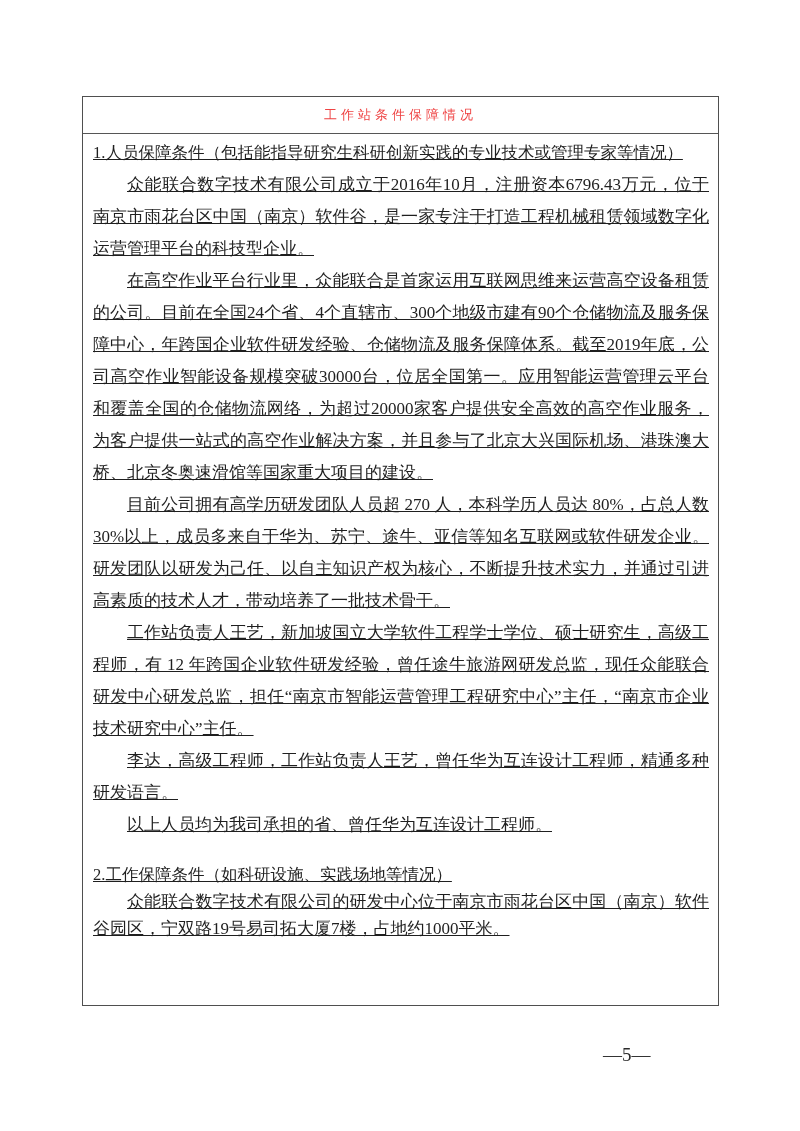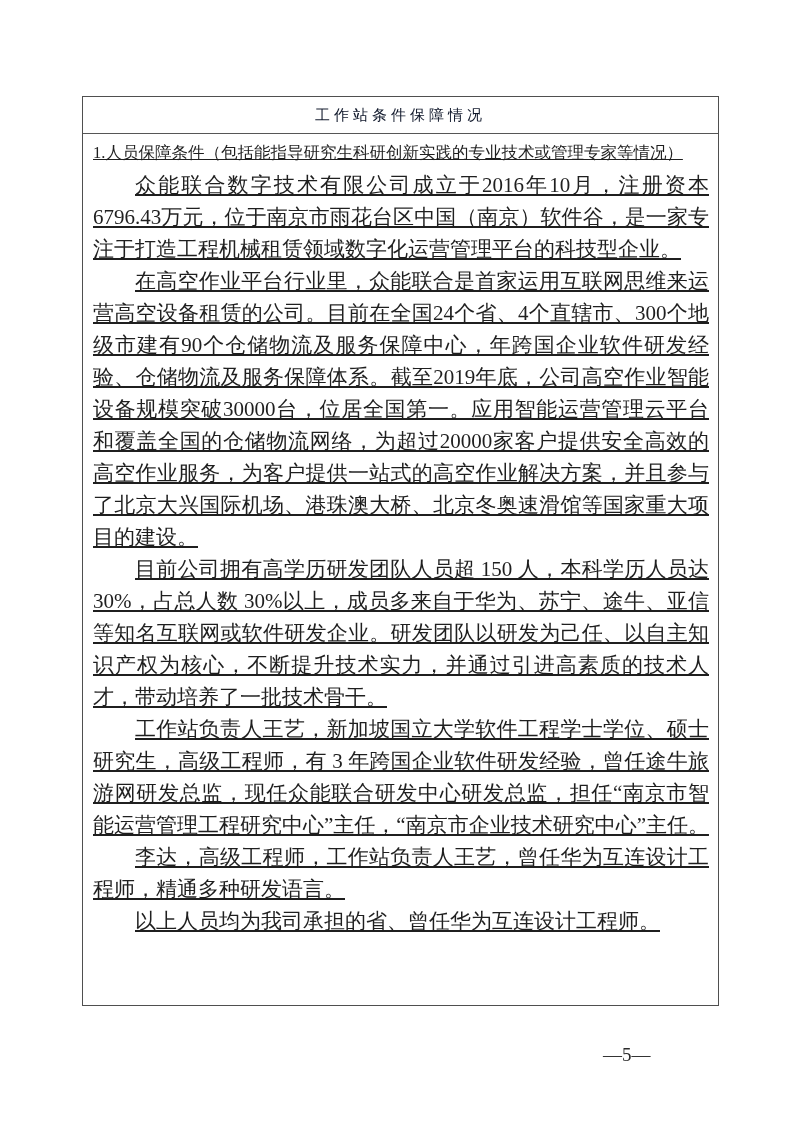--- a/index.html
+++ b/index.html
@@ -28,39 +28,39 @@
   }
   .title-row {
     height: 37px;
     border-bottom: 1px solid #565656;
     display: flex;
     align-items: center;
     justify-content: center;
     box-sizing: border-box;
   }
   .table-title {
-    font-size: 15px;
+    font-size: 13px;
     letter-spacing: 4px;
-    color: #0f172a;
+    color: #ef4444;
   }
   .body-cell {
     padding: 3px 9px 0 10px;
     box-sizing: border-box;
     text-decoration: underline;
   }
   .section-heading {
     font-size: 16.5px;
     line-height: 32px;
     text-align: left;
   }
   .section p {
     margin: 0;
     text-indent: 2em;
     text-align: justify;
-    font-size: 21px;
+    font-size: 17px;
     line-height: 32px;
   }
   .section-gap {
     height: 20px;
   }
   .section-2 .section-heading {
     line-height: 27px;
   }
   .section-2 p {
     line-height: 27px;
@@ -84,29 +84,31 @@
     <div class="title-row">
       <span class="table-title">工作站条件保障情况</span>
     </div>
 
     <div class="body-cell">
 
       <div class="section section-1">
         <div class="section-heading">1.人员保障条件（包括能指导研究生科研创新实践的专业技术或管理专家等情况）</div>
         <p>众能联合数字技术有限公司成立于2016年10月，注册资本6796.43万元，位于南京市雨花台区中国（南京）软件谷，是一家专注于打造工程机械租赁领域数字化运营管理平台的科技型企业。</p>
         <p>在高空作业平台行业里，众能联合是首家运用互联网思维来运营高空设备租赁的公司。目前在全国24个省、4个直辖市、300个地级市建有90个仓储物流及服务保障中心，年跨国企业软件研发经验、仓储物流及服务保障体系。截至2019年底，公司高空作业智能设备规模突破30000台，位居全国第一。应用智能运营管理云平台和覆盖全国的仓储物流网络，为超过20000家客户提供安全高效的高空作业服务，为客户提供一站式的高空作业解决方案，并且参与了北京大兴国际机场、港珠澳大桥、北京冬奥速滑馆等国家重大项目的建设。</p>
-        <p>目前公司拥有高学历研发团队人员超 150 人，本科学历人员达 30%，占总人数 30%以上，成员多来自于华为、苏宁、途牛、亚信等知名互联网或软件研发企业。研发团队以研发为己任、以自主知识产权为核心，不断提升技术实力，并通过引进高素质的技术人才，带动培养了一批技术骨干。</p>
-        <p>工作站负责人王艺，新加坡国立大学软件工程学士学位、硕士研究生，高级工程师，有 3 年跨国企业软件研发经验，曾任途牛旅游网研发总监，现任众能联合研发中心研发总监，担任“南京市智能运营管理工程研究中心”主任，“南京市企业技术研究中心”主任。</p>
+        <p>目前公司拥有高学历研发团队人员超 270 人，本科学历人员达 80%，占总人数 30%以上，成员多来自于华为、苏宁、途牛、亚信等知名互联网或软件研发企业。研发团队以研发为己任、以自主知识产权为核心，不断提升技术实力，并通过引进高素质的技术人才，带动培养了一批技术骨干。</p>
+        <p>工作站负责人王艺，新加坡国立大学软件工程学士学位、硕士研究生，高级工程师，有 12 年跨国企业软件研发经验，曾任途牛旅游网研发总监，现任众能联合研发中心研发总监，担任“南京市智能运营管理工程研究中心”主任，“南京市企业技术研究中心”主任。</p>
         <p>李达，高级工程师，工作站负责人王艺，曾任华为互连设计工程师，精通多种研发语言。</p>
         <p>以上人员均为我司承担的省、曾任华为互连设计工程师。</p>
       </div>
 
       <div class="section-gap"></div>
 
       <div class="section section-2">
+        <div class="section-heading">2.工作保障条件（如科研设施、实践场地等情况）</div>
+        <p>众能联合数字技术有限公司的研发中心位于南京市雨花台区中国（南京）软件谷园区，宁双路19号易司拓大厦7楼，占地约1000平米。</p>
       </div>
 
     </div>
   </div>
 
   <div class="page-number">—5—</div>
 
 </div>
 
 </body></html>

